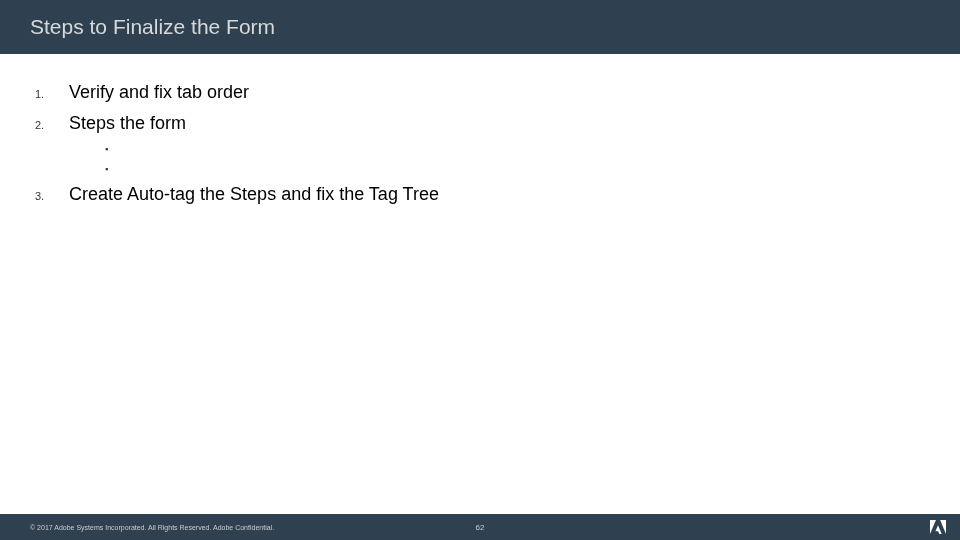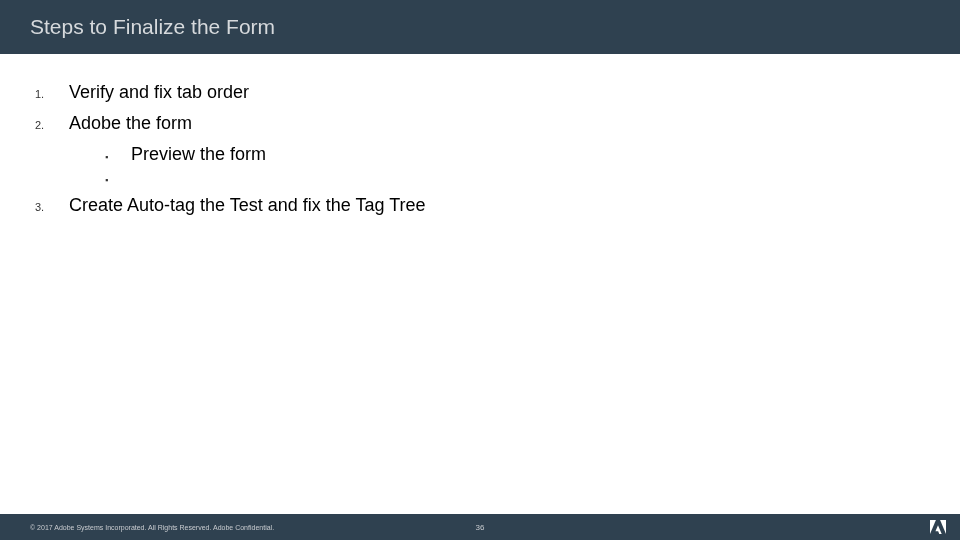--- a/index.html
+++ b/index.html
@@ -98,43 +98,42 @@
 
   <div class="content">
 
     <div class="ol-item">
       <span class="ol-num">1.</span>
       <span class="ol-text">Verify and fix tab order</span>
     </div>
 
     <div class="ol-item">
       <span class="ol-num">2.</span>
-      <span class="ol-text">Adobe the form</span>
+      <span class="ol-text">Steps the form</span>
     </div>
 
     <div class="sub-list">
       <div class="ul-item">
         <span class="ul-bullet">▪</span>
-        <span class="ul-text">Preview the form</span>
       </div>
       <div class="ul-item">
         <span class="ul-bullet">▪</span>
       </div>
     </div>
 
     <div class="ol-item">
       <span class="ol-num">3.</span>
-      <span class="ol-text">Create Auto-tag the Test and fix the Tag Tree</span>
+      <span class="ol-text">Create Auto-tag the Steps and fix the Tag Tree</span>
     </div>
 
   </div>
 
   <div class="footer">
     <span class="footer-copyright">© 2017 Adobe Systems Incorporated.  All Rights Reserved.  Adobe Confidential.</span>
-    <span class="footer-pagenum">36</span>
+    <span class="footer-pagenum">62</span>
     <span class="footer-logo">
       <svg class="adobe-logo" viewBox="0 0 30 26">
         <path fill="#ffffff" d="M18.9 0 H30 V26 Z"></path>
         <path fill="#ffffff" d="M11.1 0 H0 V26 Z"></path>
         <path fill="#ffffff" d="M15 9.6 L22 26 H17.4 L15.3 20.8 H10.2 Z"></path>
       </svg>
     </span>
   </div>
 
 </div>

